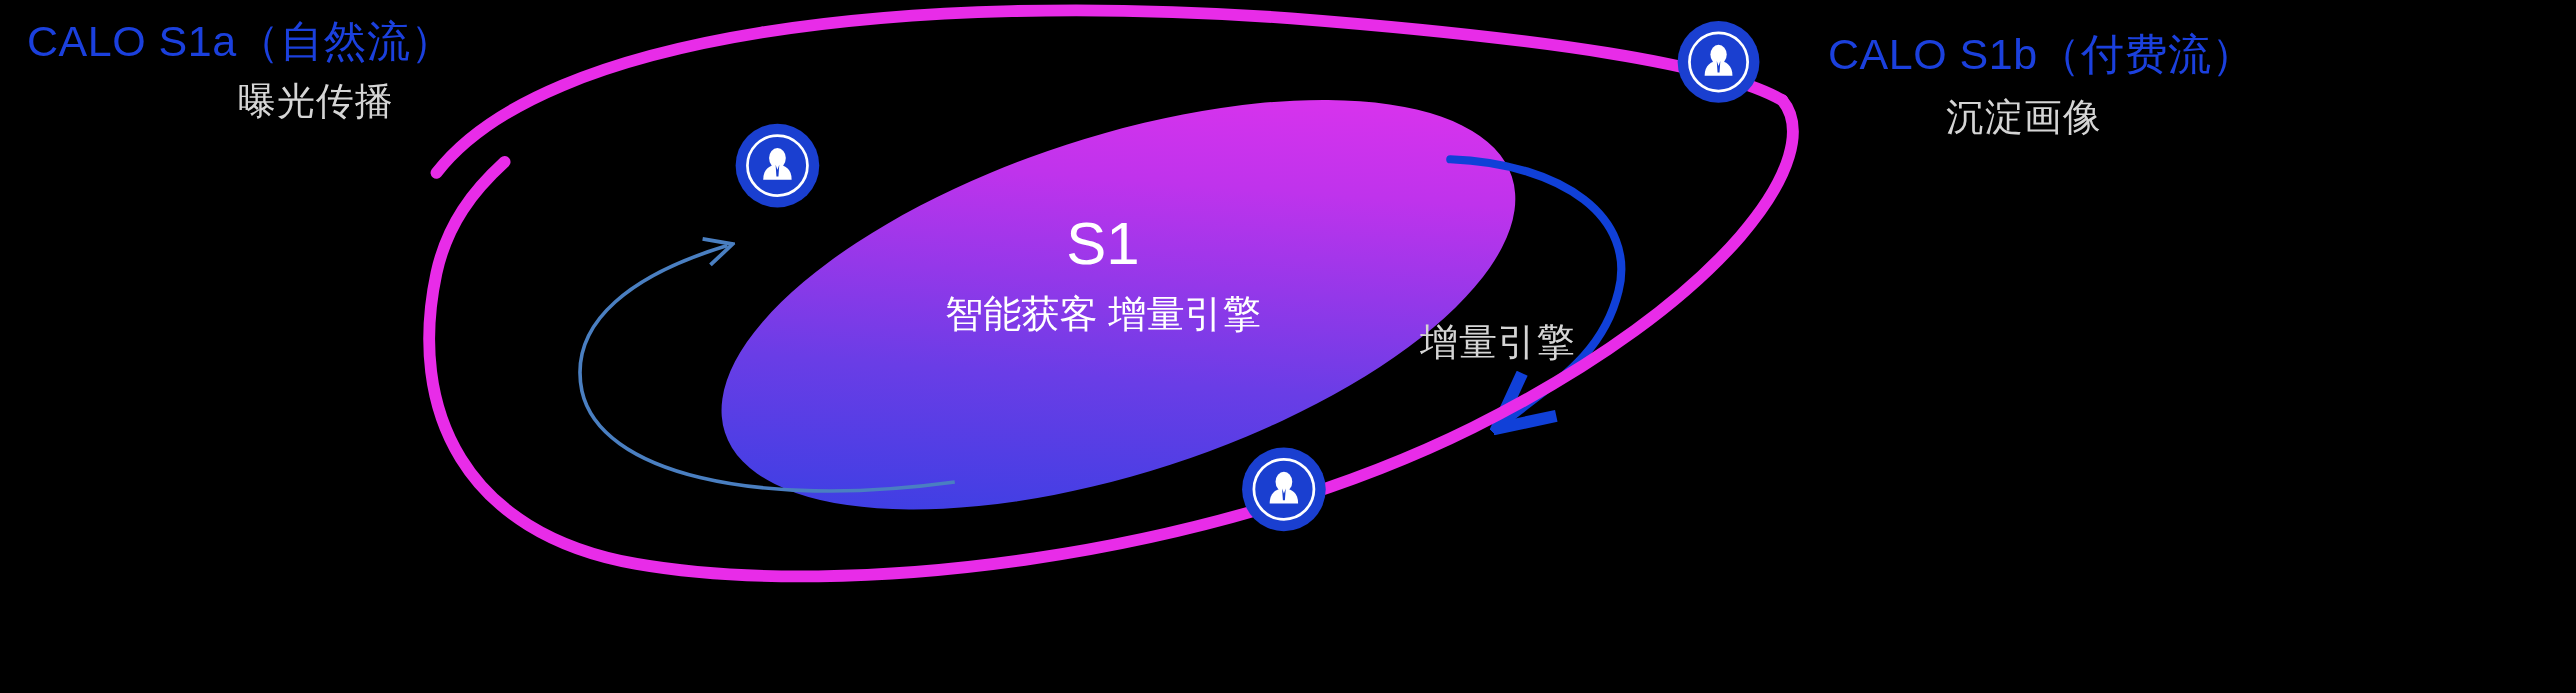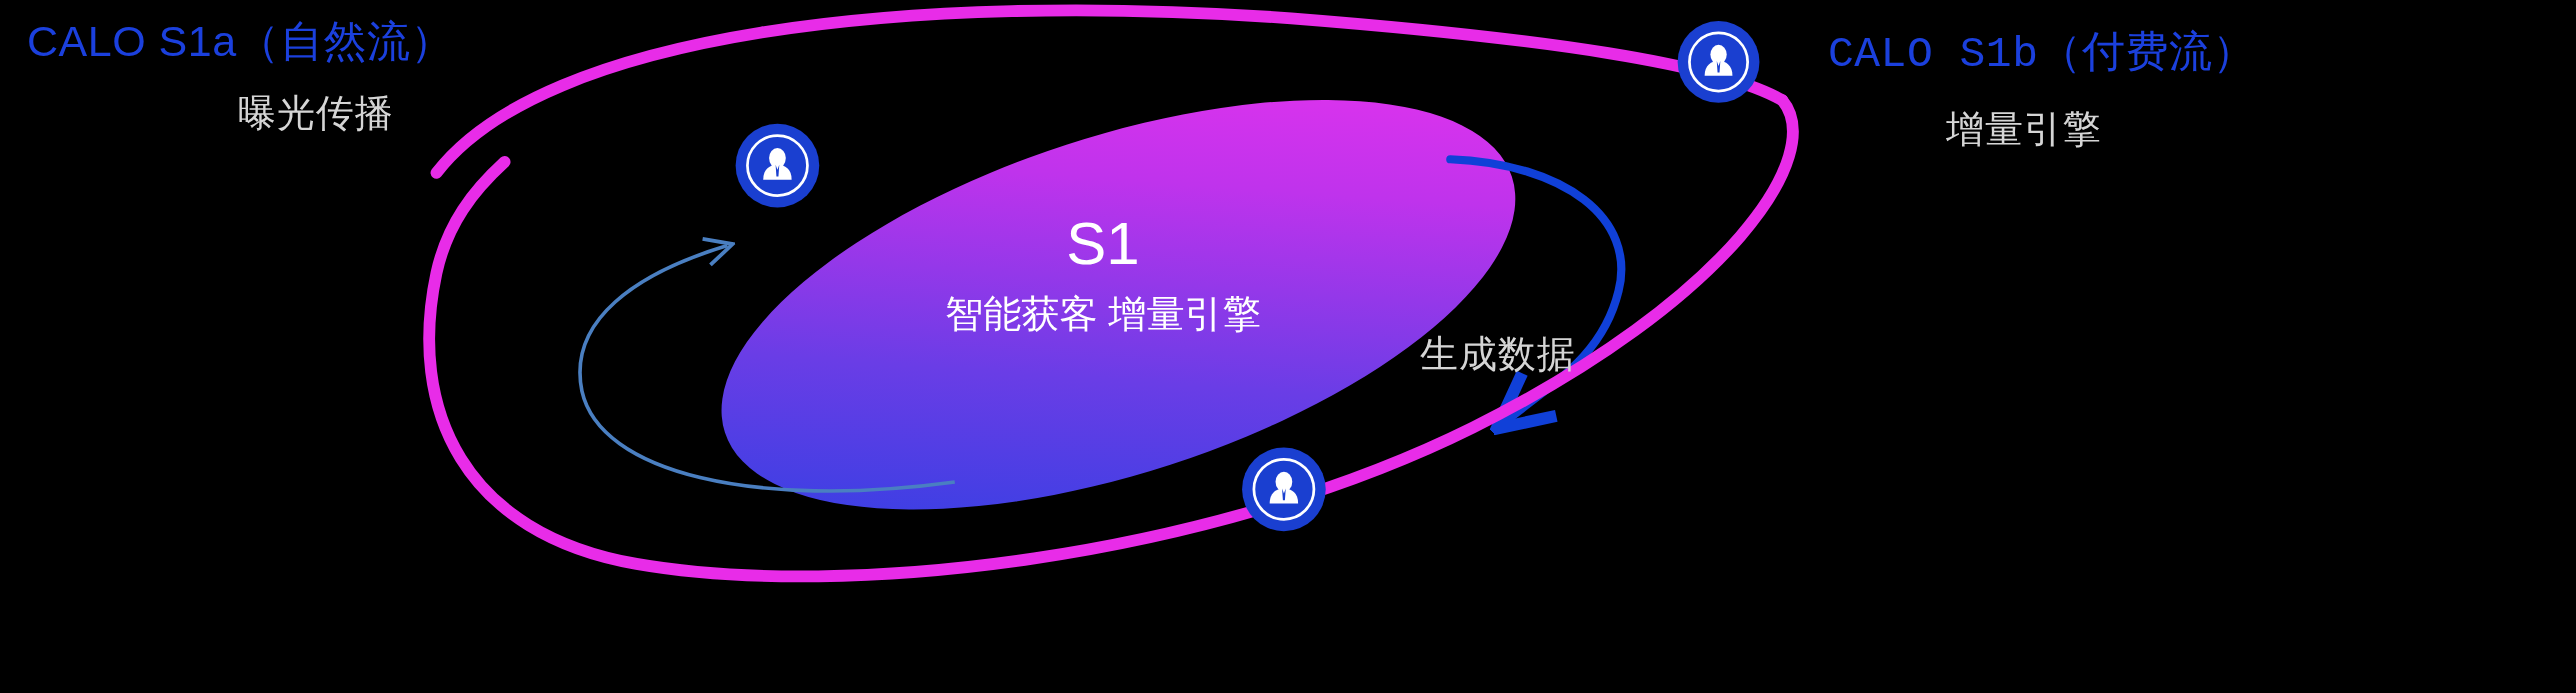--- a/index.html
+++ b/index.html
@@ -30,27 +30,26 @@
   }
   .title-blue {
     color: #1b40dd;
     font-size: 43px;
     letter-spacing: 0.5px;
   }
   .sub-white {
     color: #d5d5d5;
     font-size: 38px;
     letter-spacing: 0.9px;
-    margin-top: 12px;
   }
 
   
   #lbl-s1a-title { left: 27px;   top: 20px; }
   #lbl-s1a-sub   { left: 238px;  top: 82px; }
-  #lbl-s1b-title { left: 1828px; top: 33px; font-family: Liberation Mono, monospace; }
+  #lbl-s1b-title { left: 1828px; top: 33px; }
   #lbl-s1b-sub   { left: 1946px; top: 98px; }
   #lbl-s1c-title { left: 1364px; top: 262px; }
   #lbl-s1c-sub   { left: 1420px; top: 323px; }
 </style>
 </head>
 <body>
 
 <div id="stage">
 
   <svg id="scene" viewBox="0 0 2833 763" xmlns="http://www.w3.org/2000/svg">
@@ -122,18 +121,18 @@
     </g>
 
     <text x="1213" y="290" text-anchor="middle" font-family="Liberation Sans, DejaVu Sans, sans-serif" font-size="66" fill="#ffffff">S1</text>
     <text x="1213" y="360" text-anchor="middle" font-family="Liberation Sans, DejaVu Sans, sans-serif" font-size="42" fill="#ffffff">智能获客  增量引擎</text>
   </svg>
 
   <div class="lbl title-blue" id="lbl-s1a-title">CALO S1a（自然流）</div>
   <div class="lbl sub-white" id="lbl-s1a-sub">曝光传播</div>
 
   <div class="lbl title-blue" id="lbl-s1b-title">CALO S1b（付费流）</div>
-  <div class="lbl sub-white" id="lbl-s1b-sub">增量引擎</div>
+  <div class="lbl sub-white" id="lbl-s1b-sub">沉淀画像</div>
 
-  <div class="lbl sub-white" id="lbl-s1c-sub">生成数据</div>
+  <div class="lbl sub-white" id="lbl-s1c-sub">增量引擎</div>
 
 </div>
 
 
 </body></html>

